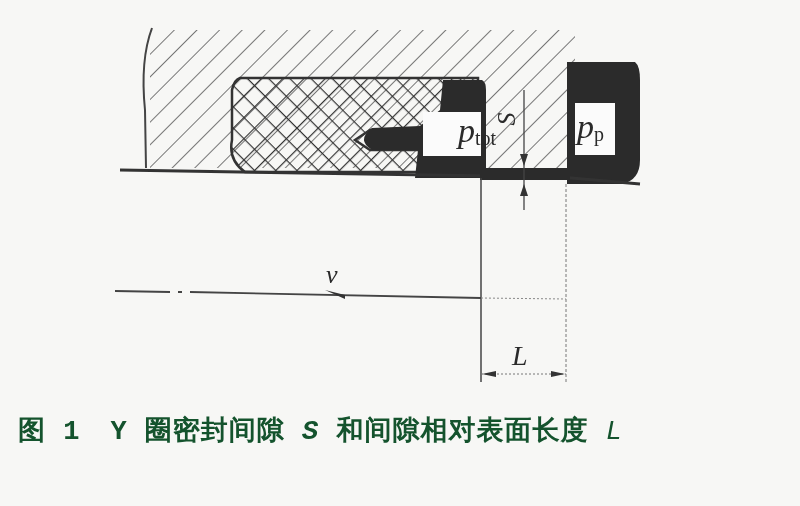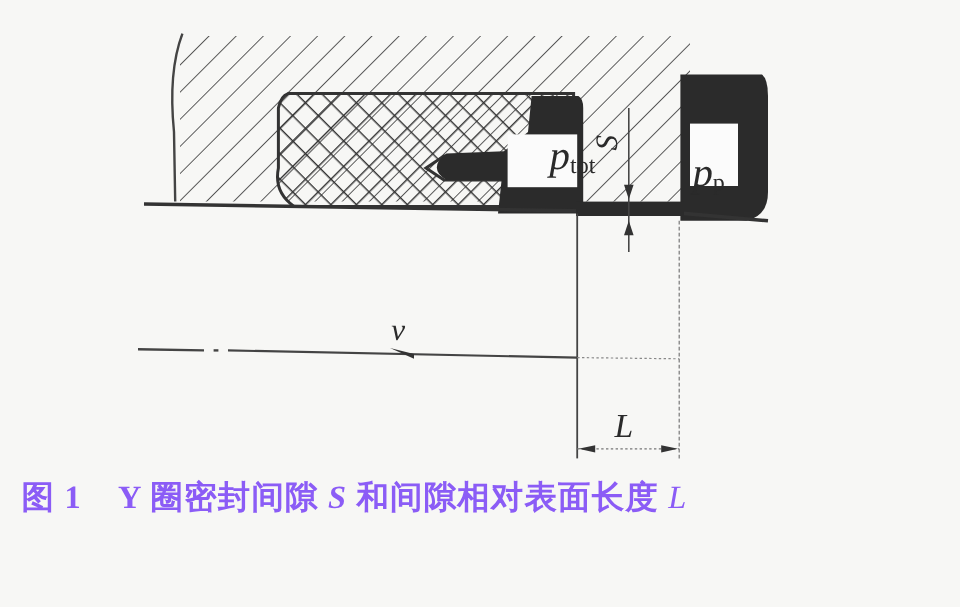--- a/index.html
+++ b/index.html
@@ -12,23 +12,23 @@
   #figure { position: absolute; left: 0; top: 0; width: 800px; height: 506px; }
   .lbl {
     position: absolute;
     font-family: "Liberation Serif", serif;
     font-style: italic;
     color: #2a2a2a;
     line-height: 1;
   }
   .lbl sub { font-style: normal; font-size: 20px; vertical-align: -3px; }
   .caption {
-    position: absolute; left: 18px; top: 396px;
-    font-family: Liberation Serif, serif;
-    font-size: 27px; color: #8b5cf6; font-weight: bold;
+    position: absolute; left: 18px; top: 412px;
+    font-family: Liberation Mono, monospace;
+    font-size: 27px; color: #14532d; font-weight: bold;
     letter-spacing: 1px; white-space: nowrap;
   }
   .caption .num { margin-right: 30px; }
   .caption .it { font-style: italic; }
   .caption .light { font-weight: normal; }
 </style>
 </head>
 <body>
 
 <svg id="figure" viewBox="0 0 800 506" xmlns="http://www.w3.org/2000/svg">
@@ -70,21 +70,21 @@
   <line x1="481" y1="298" x2="566" y2="299" stroke="#888" stroke-width="1" stroke-dasharray="2,2"></line>
 
   <line x1="481" y1="374" x2="566" y2="374" stroke="#777" stroke-width="1" stroke-dasharray="2,2"></line>
   <polygon points="482,374 496,371 496,377" fill="#333"></polygon>
   <polygon points="565,374 551,371 551,377" fill="#333"></polygon>
 </svg>
 
 <div class="lbl" style="left:428px; top:114px; font-size:34px;margin-left:30px;">
   <span>p</span><sub>tot</sub>
 </div>
-<div class="lbl" style="left:577px; top:110px; font-size:34px;margin-top:18px;">
+<div class="lbl" style="left:577px; top:110px; font-size:34px;">
   <span>p</span><sub>p</sub>
 </div>
 <div class="lbl" style="left:500px; top:106px; font-size:26px; transform:rotate(-90deg);">
   <span>S</span>
 </div>
 <div class="lbl" style="left:326px; top:262px; font-size:26px;">
   <span>v</span>
 </div>
 <div class="lbl" style="left:512px; top:342px; font-size:28px;">
   <span>L</span>

